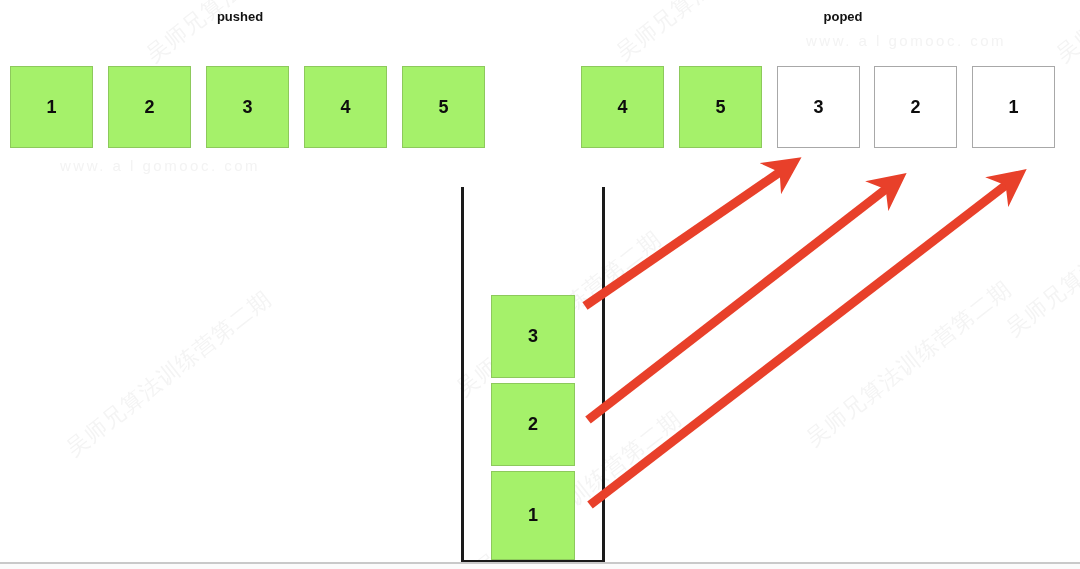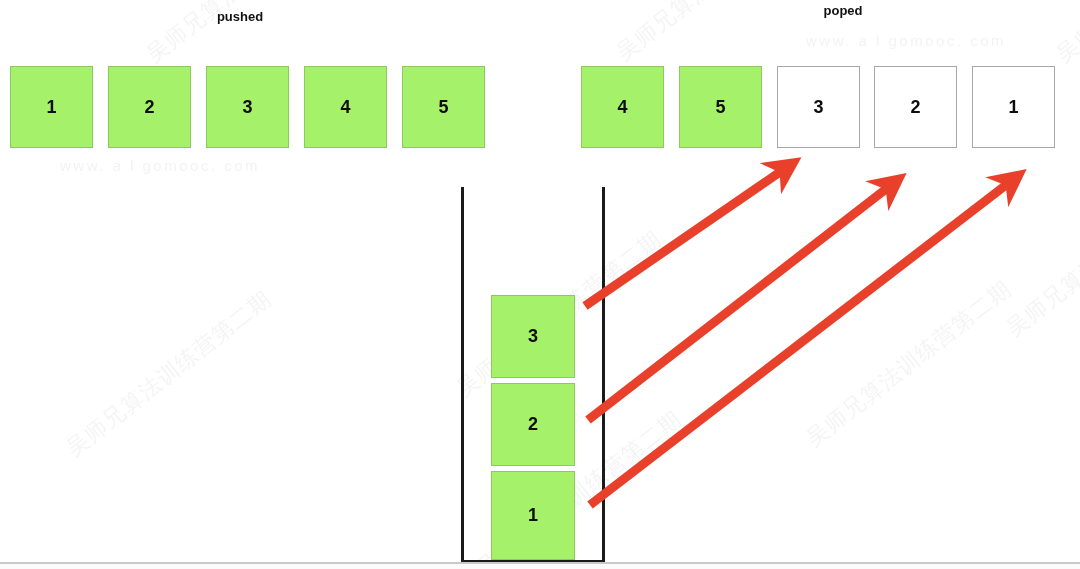--- a/index.html
+++ b/index.html
@@ -121,21 +121,21 @@
     <div class="wm-cn" style="left:450px; top:380px;">吴师兄算法训练营第二期</div>
     <div class="wm-cn" style="left:470px; top:560px;">吴师兄算法训练营第二期</div>
     <div class="wm-cn" style="left:800px; top:430px;">吴师兄算法训练营第二期</div>
     <div class="wm-cn" style="left:1000px; top:320px;">吴师兄算法训练营第二期</div>
 
     <div class="wm-url" style="left:60px; top:157px;">www. a l gomooc. com</div>
     <div class="wm-url" style="left:806px; top:32px;">www. a l gomooc. com</div>
   </div>
 
   <div class="heading" style="left:190px; top:9px; width:100px;">pushed</div>
-  <div class="heading" style="left:793px; top:3px; width:100px;">poped</div>
+  <div class="heading" style="left:793px; top:9px; width:100px;">poped</div>
 
   <div class="cell filled" style="left:10px;  top:66px; width:83px; height:82px;">1</div>
   <div class="cell filled" style="left:108px; top:66px; width:83px; height:82px;">2</div>
   <div class="cell filled" style="left:206px; top:66px; width:83px; height:82px;">3</div>
   <div class="cell filled" style="left:304px; top:66px; width:83px; height:82px;">4</div>
   <div class="cell filled" style="left:402px; top:66px; width:83px; height:82px;">5</div>
 
   <div class="cell filled" style="left:581px; top:66px; width:83px; height:82px;">4</div>
   <div class="cell filled" style="left:679px; top:66px; width:83px; height:82px;">5</div>
   <div class="cell empty" style="left:777px; top:66px; width:83px; height:82px;">3</div>

